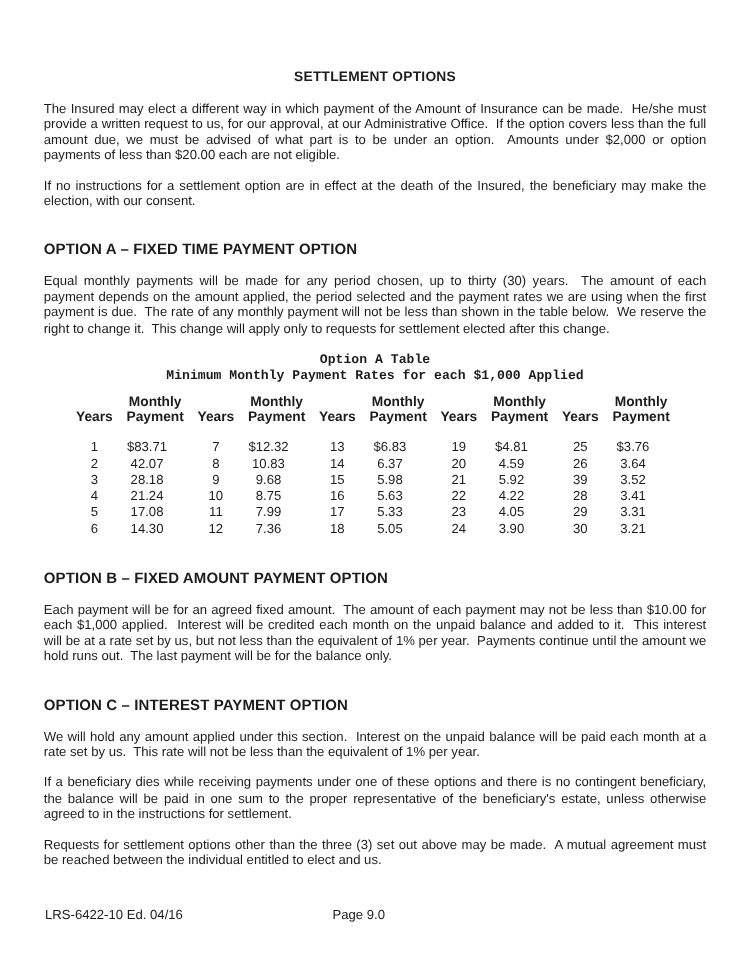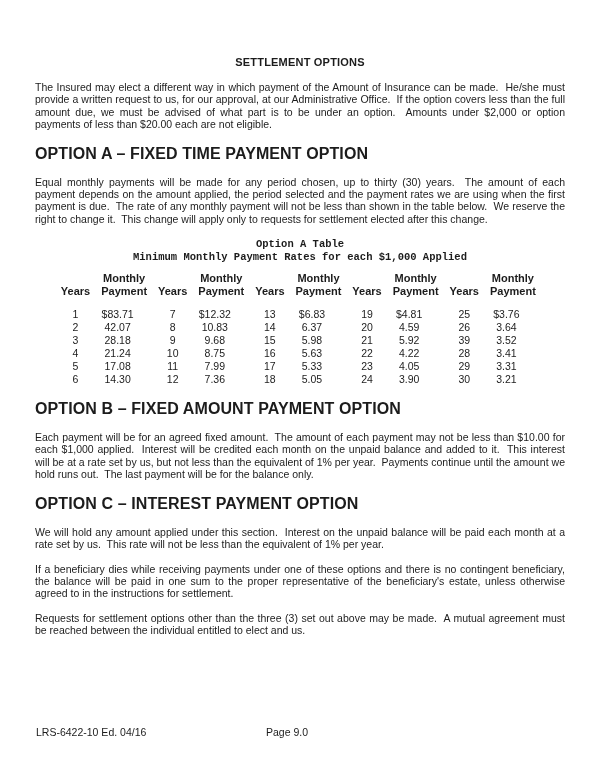--- a/index.html
+++ b/index.html
@@ -26,23 +26,23 @@
     margin-bottom: 13px;
   }
   p.body-text {
     font-size: 10.5px;
     line-height: 12.4px;
     text-align: justify;
     white-space: pre-wrap;
     margin-bottom: 12px;
   }
   h2.section-heading {
-    font-size: 16px;
-    font-weight: bold;
-    margin-top: 14px;
+    font-size: 12px;
+    font-weight: bold;
+    margin-top: 25px;
     margin-bottom: 13px;
     letter-spacing: 0.1px;
   }
   .table-caption {
     text-align: center;
     font-weight: bold;
     font-size: 10.5px;
     line-height: 13px;
     margin-top: 13px;
     font-family: Liberation Mono, monospace;
@@ -81,20 +81,21 @@
   .footer .page-number { position: absolute; left: 266px; top: 0; }
 </style>
 </head>
 <body>
 
 <div class="page">
 
   <div class="doc-title">SETTLEMENT OPTIONS</div>
 
   <p class="body-text">The Insured may elect a different way in which payment of the Amount of Insurance can be made.  He/she must provide a written request to us, for our approval, at our Administrative Office.  If the option covers less than the full amount due, we must be advised of what part is to be under an option.  Amounts under $2,000 or option payments of less than $20.00 each are not eligible.</p>
+  <p class="body-text">If no instructions for a settlement option are in effect at the death of the Insured, the beneficiary may make the election, with our consent.</p>
 
   <h2 class="section-heading">OPTION A – FIXED TIME PAYMENT OPTION</h2>
   <p class="body-text">Equal monthly payments will be made for any period chosen, up to thirty (30) years.  The amount of each payment depends on the amount applied, the period selected and the payment rates we are using when the first payment is due.  The rate of any monthly payment will not be less than shown in the table below.  We reserve the right to change it.  This change will apply only to requests for settlement elected after this change.</p>
 
   <div class="table-caption">Option A Table</div>
   <div class="table-caption" style="margin-top:0;">Minimum Monthly Payment Rates for each $1,000 Applied</div>
 
   <table class="rate-table">
     <thead>
       <tr>

